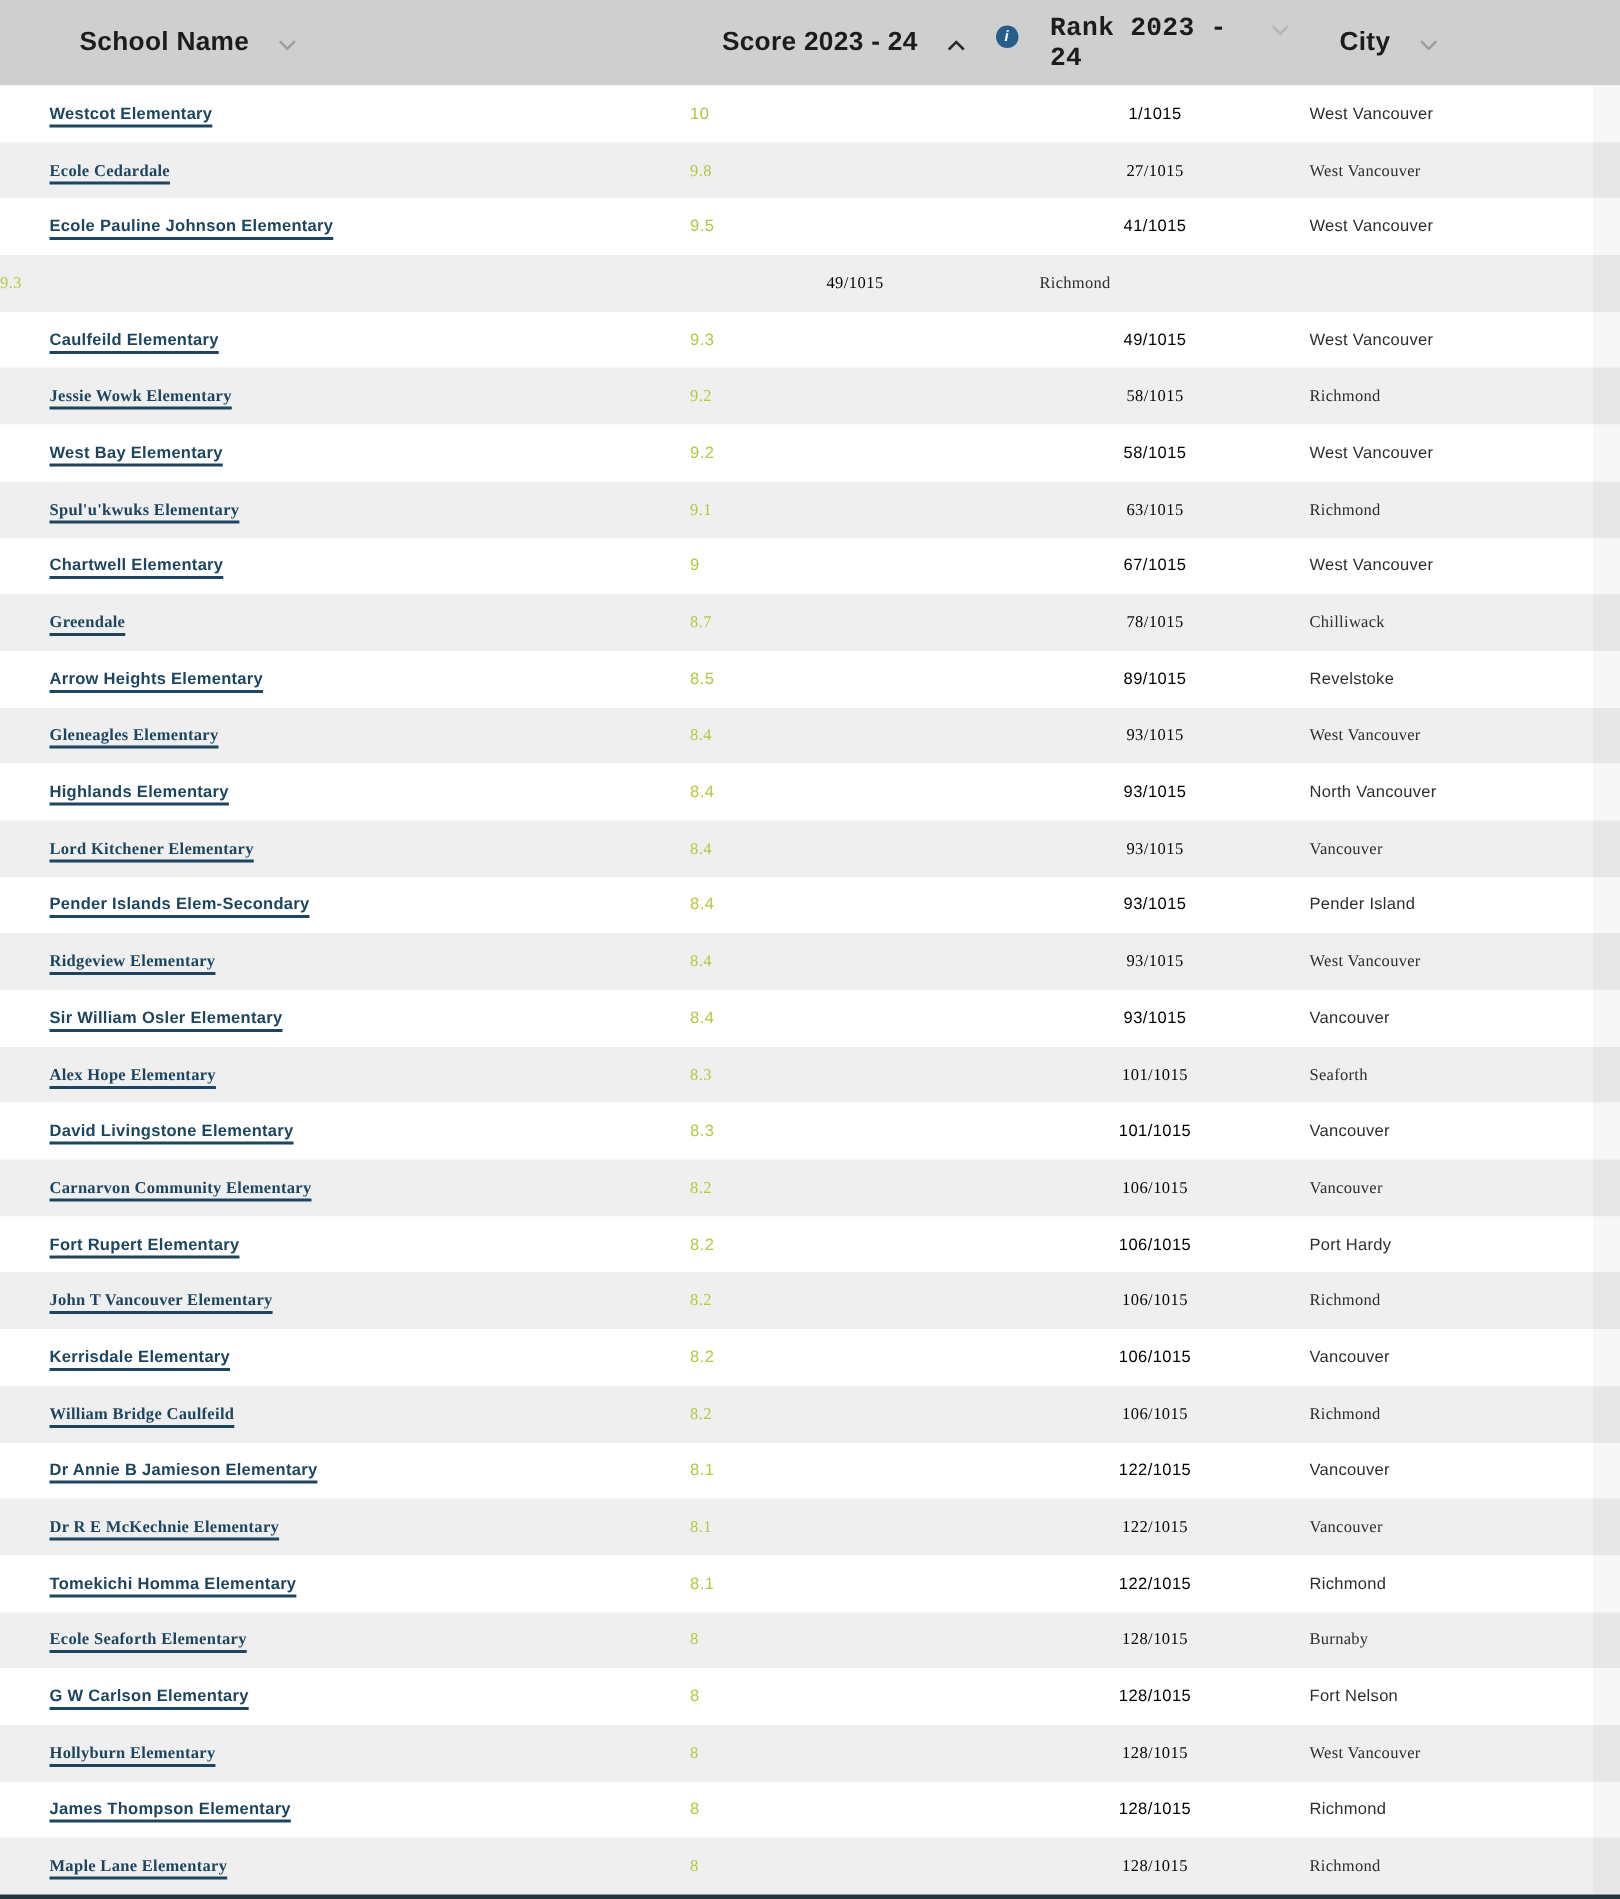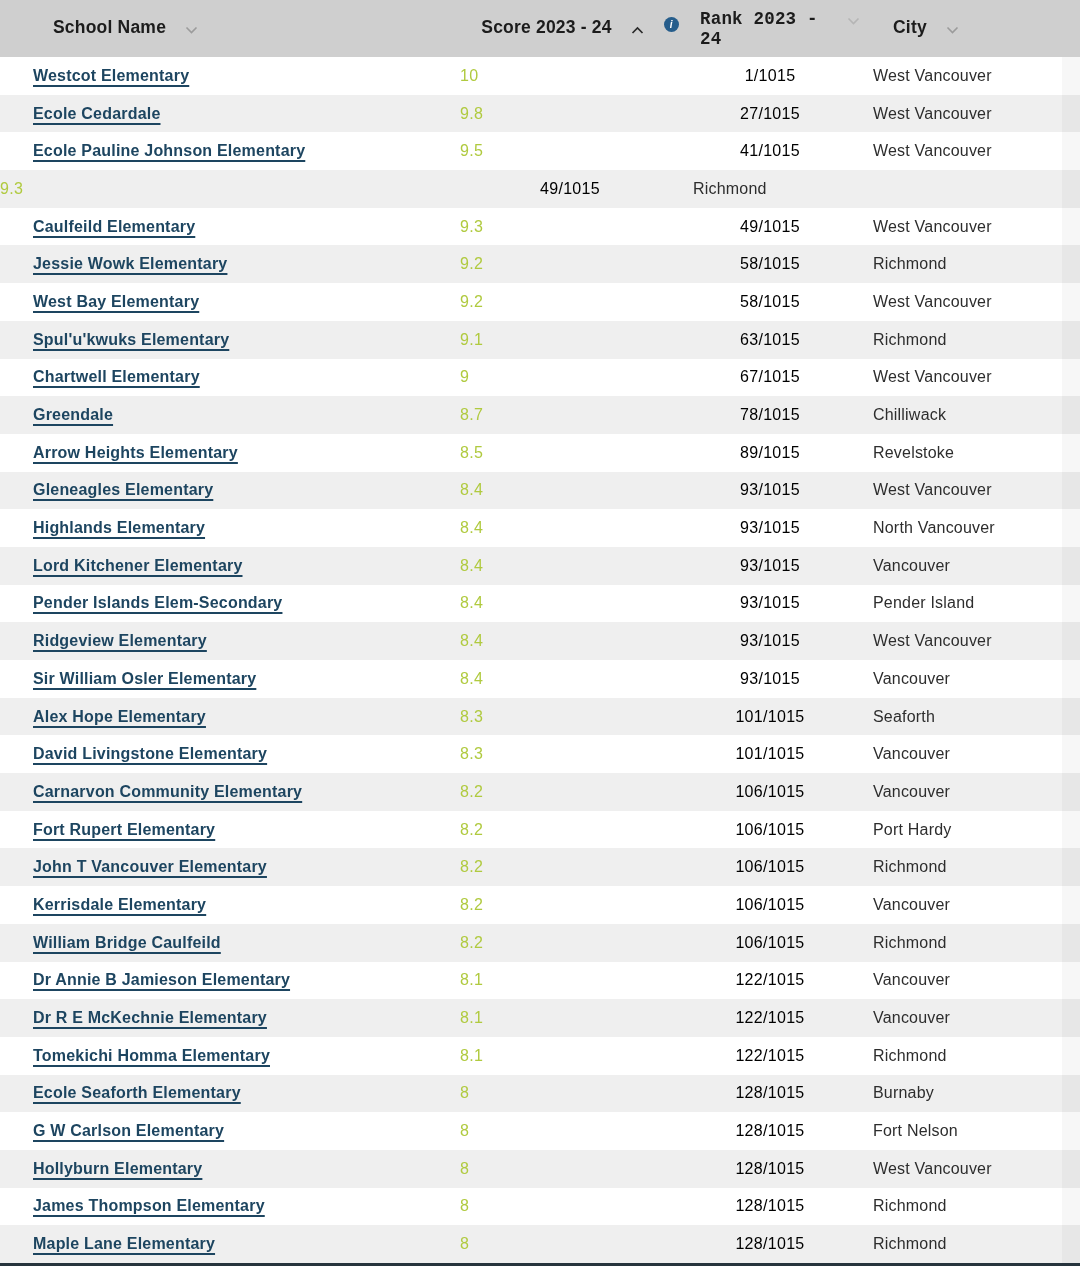--- a/index.html
+++ b/index.html
@@ -28,23 +28,23 @@
   .hdr-rank{justify-content:center;font-family:Liberation Mono, monospace;}
   .hdr-city{padding-left:13px;justify-content:flex-start;}
   .chev{display:inline-block;margin-top:2px;}
   .rows{}
   .row{
     height:37.6875px;
     display:grid;
     grid-template-columns:460px 220px 180px auto;
     align-items:center;
     background:#ffffff;
-    font-size:16px;
-  }
-  .row.alt{background:#efefef;}
+    font-size:11px;
+  }
+  .row.alt{background:#efefef;font-family:Liberation Serif, serif;}
   .cell-name{padding-left:33px;}
   .school-link{
     color:#1d4560;
     font-weight:700;
     text-decoration:underline;
     text-decoration-thickness:1.5px;
     text-underline-offset:3.5px;
     cursor:pointer;
     letter-spacing:.2px;
   }

